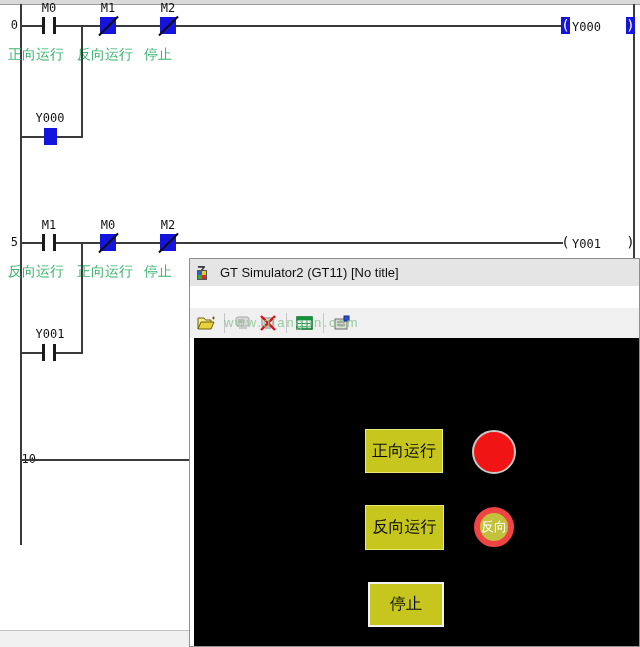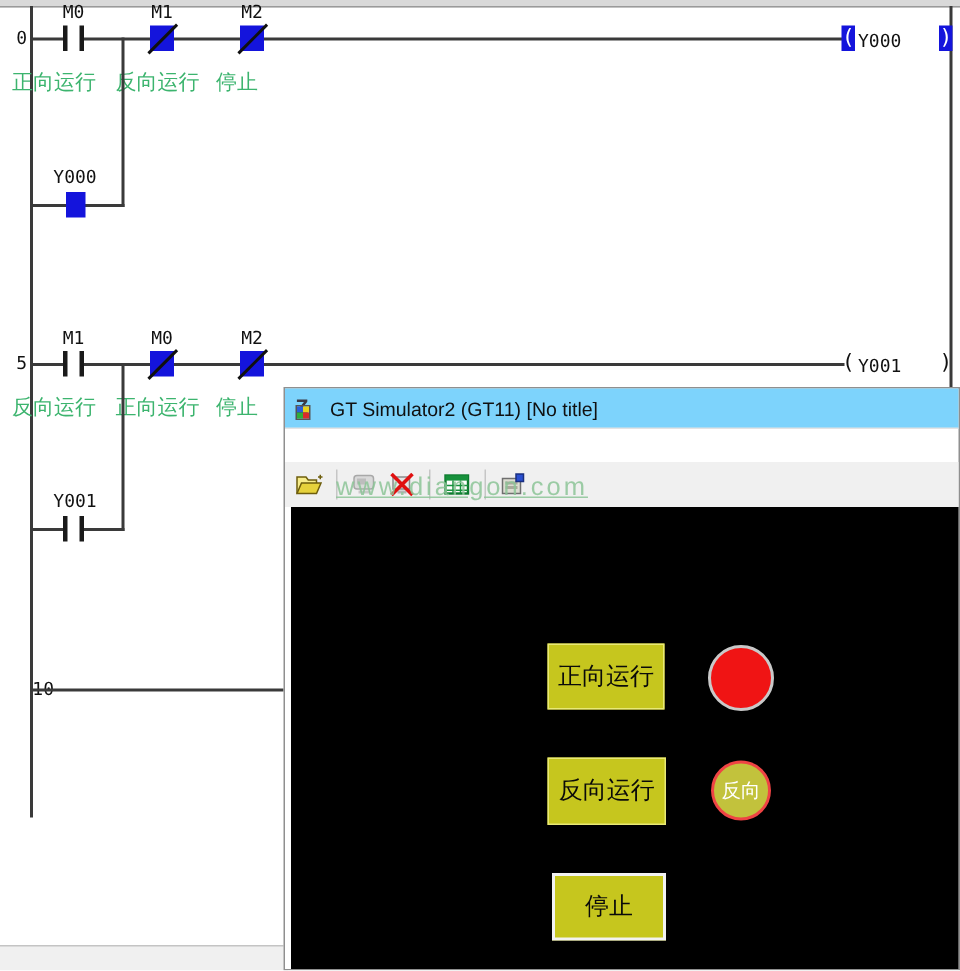--- a/index.html
+++ b/index.html
@@ -25,39 +25,39 @@
               font-family:"DejaVu Sans Mono",monospace;font-size:14px;}
   .coil-paren.hot{background:#1414dc;color:#fff;}
   .coil-paren.cold{color:#111;}
   .coil-label{position:absolute;font-family:"DejaVu Sans Mono",monospace;
               font-size:12px;color:#111;}
   .bottom-strip{position:absolute;left:0;top:630px;width:192px;height:17px;
                 background:#f0f0f0;border-top:1px solid #c4c4c4;}
   
   .sim-window{position:absolute;left:189px;top:258px;width:451px;height:389px;
               background:#fff;border:1px solid #8f8f8f;box-sizing:border-box;}
-  .sim-title{position:absolute;left:0;top:0;right:0;height:26px;background:#7dd3fc;
+  .sim-title{position:absolute;left:0;top:0;right:0;height:26px;background:#e5e5e5;
              display:flex;align-items:center;padding-left:7px;
              border-bottom:1px solid #e3e3e3;}
   .sim-title .app-icon{width:17px;height:16px;position:relative;margin-right:6px;
              font-weight:bold;font-size:14px;line-height:15px;color:#3a3a46;}
   .app-icon .quad{position:absolute;left:0;bottom:0;width:8px;height:8px;
              border:1px solid #555;display:grid;grid-template-columns:4px 4px;}
   .quad i{display:block;width:4px;height:4px;}
   .sim-title .title-text{font-size:13px;color:#101010;}
   .sim-menubar{position:absolute;left:0;top:26px;right:0;height:22px;background:#f0f0f0;
              border-bottom:1px solid #d8d8d8;display:flex;align-items:center;
              padding-left:10px;gap:6px;}
   .menu-item{font-size:12px;color:#111;padding:2px 9px;cursor:default;}
   .sim-toolbar{position:absolute;left:0;top:49px;right:0;height:30px;background:#f0f0f0;
              display:flex;align-items:center;padding-left:6px;gap:5px;}
   .tb-sep{width:1px;height:20px;background:#c6c6c6;margin:0 3px;}
   .tb-btn{width:20px;height:20px;display:flex;align-items:center;justify-content:center;}
-  .watermark{position:absolute;left:34px;top:56px;font-size:17px;letter-spacing:2px;
-             color:rgba(140,196,150,0.85);pointer-events:none;z-index:5;text-decoration:underline;}
+  .watermark{position:absolute;left:34px;top:56px;font-size:13px;letter-spacing:2px;
+             color:rgba(140,196,150,0.85);pointer-events:none;z-index:5;}
   .sim-screen{position:absolute;left:4px;top:79px;right:0;bottom:0;background:#000;}
   .hmi-btn{position:absolute;background:#c6c61e;color:#0a0a0a;display:flex;
            align-items:center;justify-content:center;font-size:16px;
            box-sizing:border-box;cursor:pointer;}
   .hmi-lamp{position:absolute;border-radius:50%;box-sizing:border-box;display:flex;
            align-items:center;justify-content:center;}
 </style>
 </head>
 <body>
 
@@ -193,21 +193,21 @@
 
     <div class="watermark">www.diangon.com</div>
 
     <div class="sim-screen">
       <div class="hmi-btn" style="left:171px;top:91px;width:78px;height:44px;border:1px solid #e9e976;">正向运行</div>
 
       <div class="hmi-lamp" style="left:278px;top:92px;width:44px;height:44px;background:#f01414;border:2px solid #c9c9c9;"></div>
 
       <div class="hmi-btn" style="left:171px;top:167px;width:79px;height:45px;border:1px solid #e9e976;">反向运行</div>
 
-      <div class="hmi-lamp" style="left:280px;top:169px;width:40px;height:40px;background:#c2c23c;border:2px solid #ef4444;color:#ffffff;font-size:13px;">
+      <div class="hmi-lamp" style="left:280px;top:169px;width:40px;height:40px;background:#c2c23c;border:6px solid #ef4444;color:#ffffff;font-size:13px;">
         <span>反向</span>
       </div>
 
       <div class="hmi-btn" style="left:174px;top:244px;width:76px;height:45px;border:2px solid #f2f2f2;">停止</div>
     </div>
   </div>
 
 </div>
 
 </body></html>

